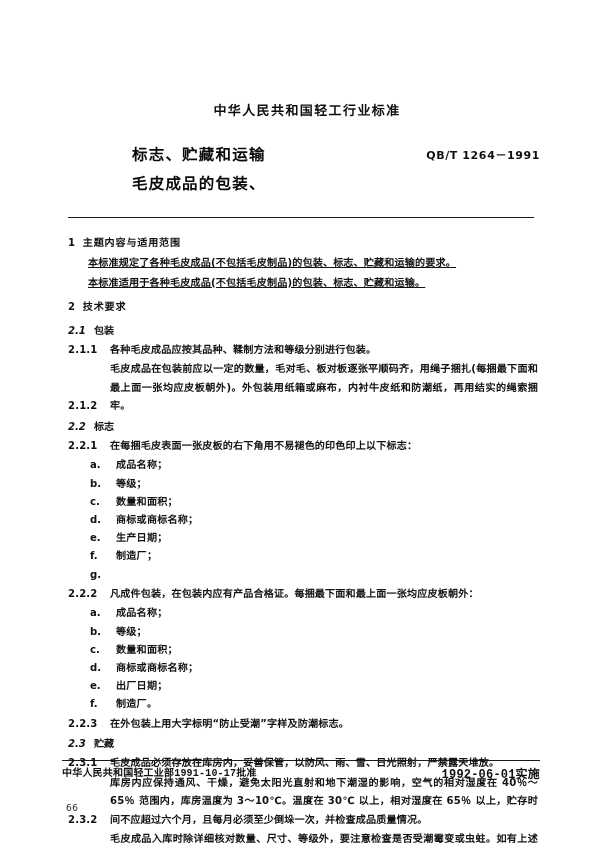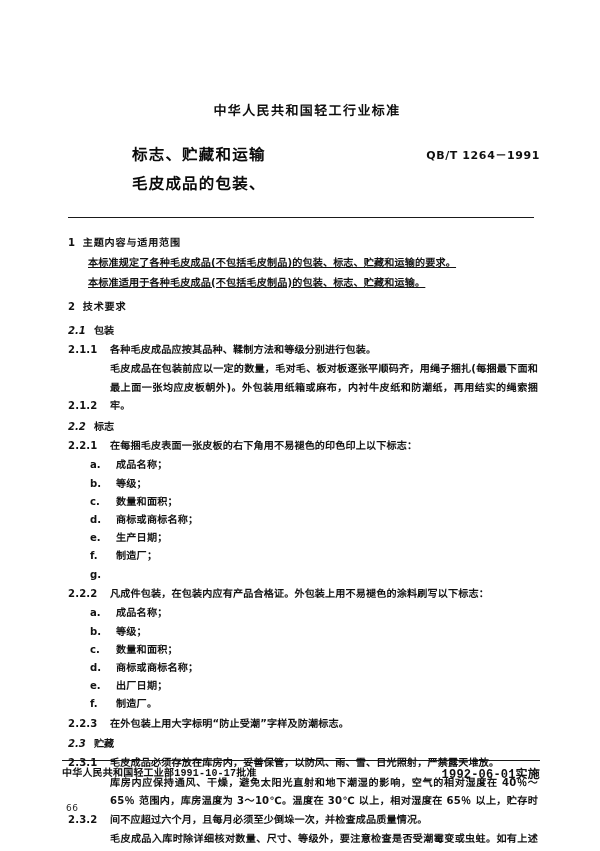--- a/index.html
+++ b/index.html
@@ -280,21 +280,21 @@
         <span class="marker">f.</span>
         <span class="atext">制造厂；</span>
       </li>
       <li>
         <span class="marker">g.</span>
       </li>
     </ul>
 
     <div class="clause">
       <span class="cnum">2.2.2</span>
-      <span class="ctext">凡成件包装，在包装内应有产品合格证。外包装上用不易褪色的涂料刷写以下标志：</span>
+      <span class="ctext">凡成件包装，在包装内应有产品合格证。每捆最下面和最上面一张均应皮板朝外：</span>
     </div>
 
     <ul class="alist">
       <li>
         <span class="marker">a.</span>
         <span class="atext">成品名称；</span>
       </li>
       <li>
         <span class="marker">b.</span>
         <span class="atext">等级；</span>

